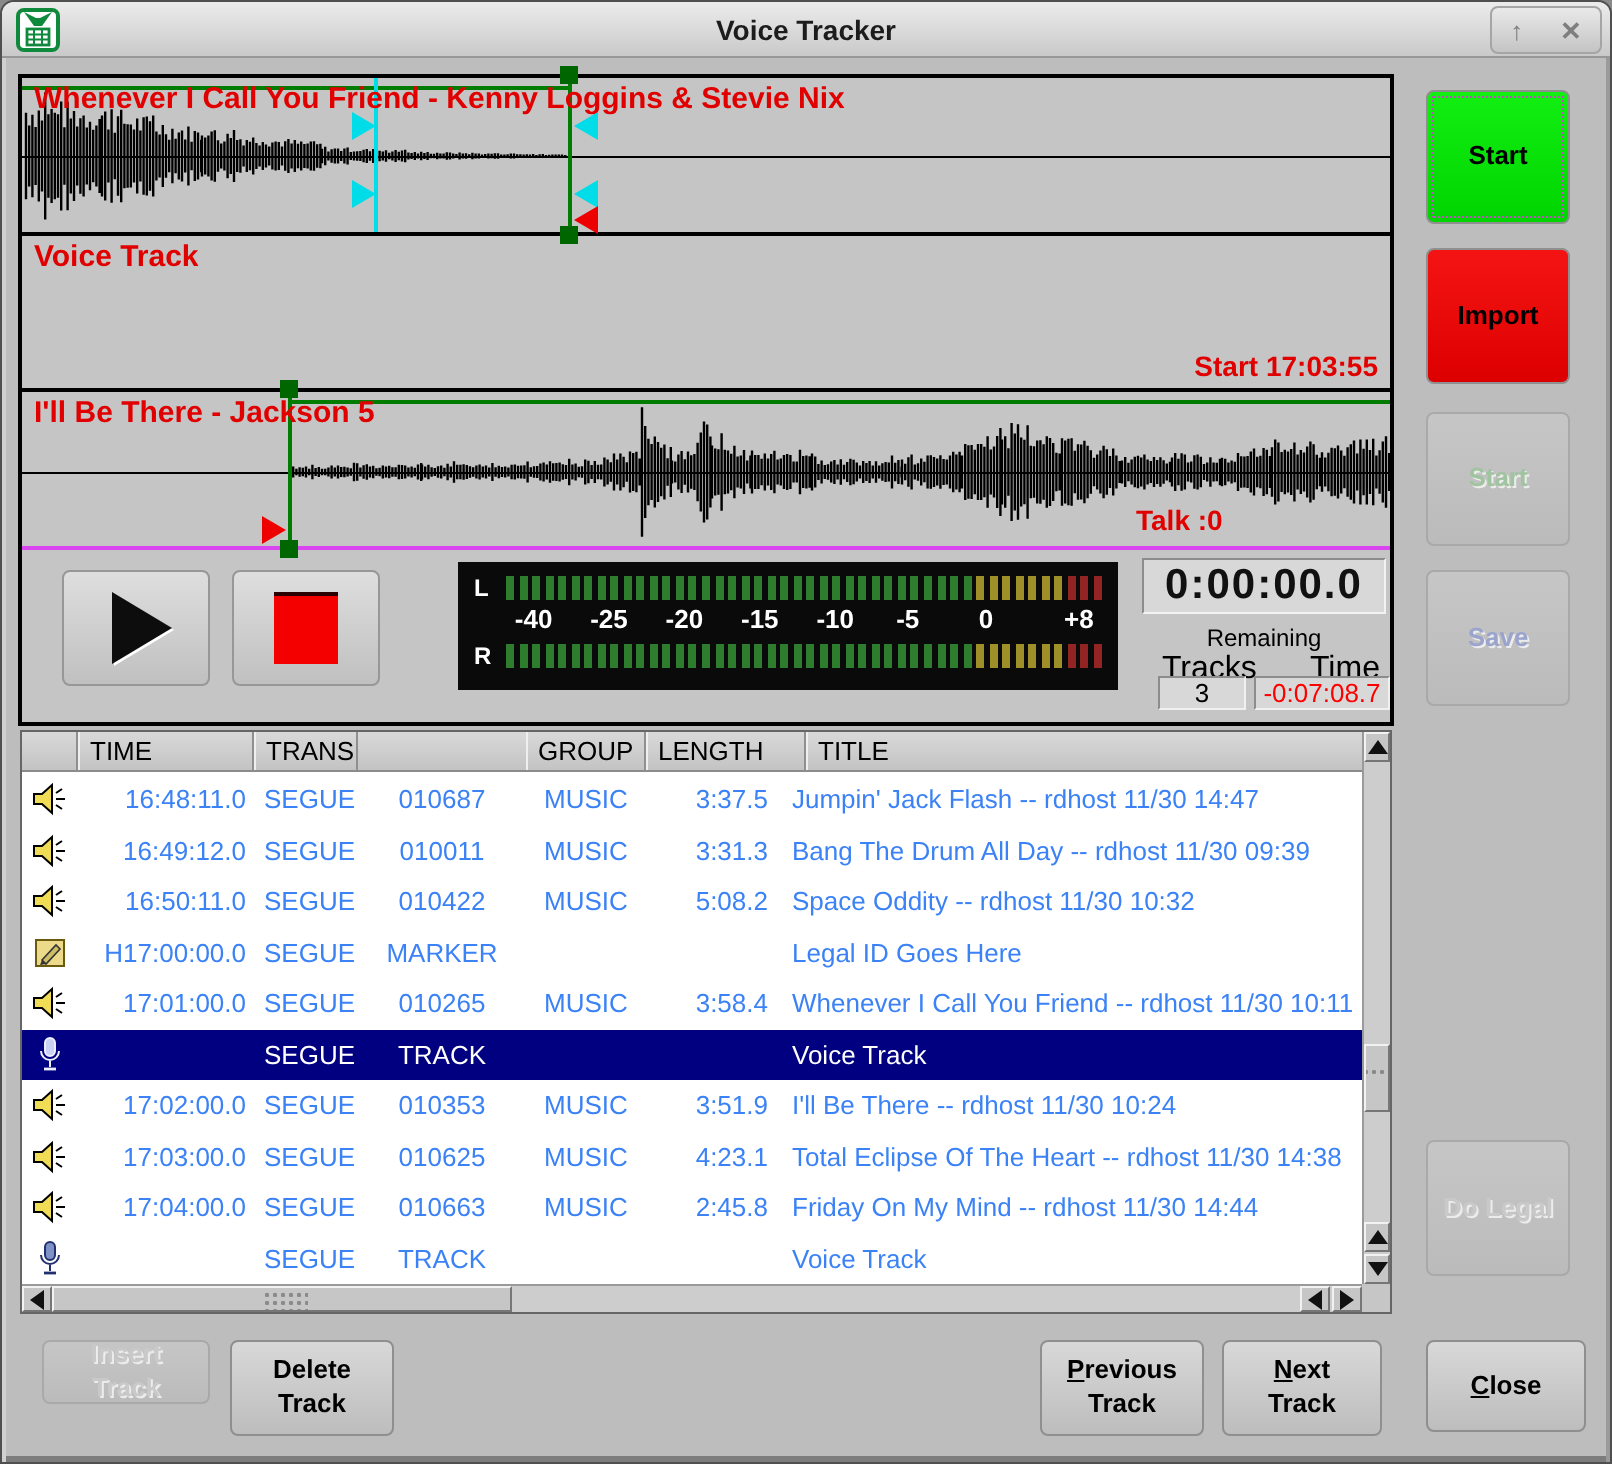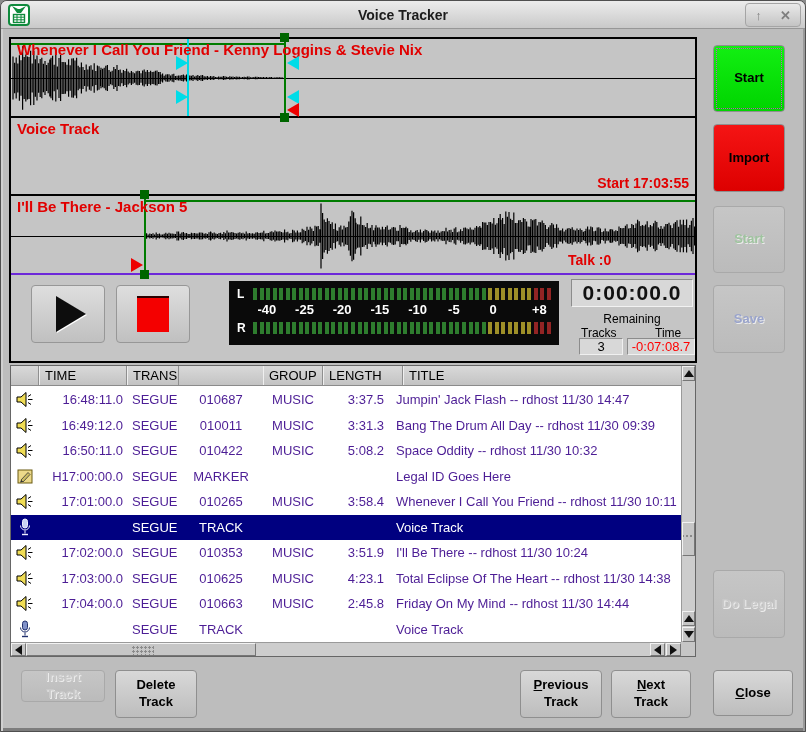--- a/index.html
+++ b/index.html
@@ -16,21 +16,21 @@
   .winbtns { position:absolute; right:4px; top:2px; width:56px; height:24px;
              background:linear-gradient(#e9e9e9,#c4c4c4); border:1px solid #a5a5a5; border-radius:4px;
              display:flex; align-items:center; justify-content:space-around; color:#7e7e7e;
              font-weight:bold; font-size:13px; }
   .winbtns span { cursor:default; }
   
   .waveframe { position:absolute; left:8px; top:36px; width:688px; height:326px; border:2px solid #000; background:#c5c5c5; }
   .wpanel { position:relative; width:684px; overflow:visible; }
   .wpanel.p1 { height:79px; border-bottom:2px solid #000; }
   .wpanel.p2 { height:78px; border-bottom:2px solid #000; }
-  .wpanel.p3 { height:79px; border-bottom:2px solid #6d28d9; }
+  .wpanel.p3 { height:79px; border-bottom:2px solid #d946ef; }
   .wavetitle { position:absolute; left:6px; top:2px; color:#e10000; font-weight:bold; font-size:15px; white-space:nowrap; z-index:5; }
   .redlabel { position:absolute; color:#e10000; font-weight:bold; font-size:14px; white-space:nowrap; z-index:5; }
   .wave { position:absolute; left:0; top:0; }
   .centerline { position:absolute; left:0; width:684px; height:1px; background:#000; }
   .gline-v { position:absolute; top:0; bottom:0; width:2px; background:#007c00; z-index:4; }
   .gline-h { position:absolute; height:2px; background:#007c00; z-index:3; }
   .cline-v { position:absolute; top:0; bottom:0; width:2px; background:#00dce8; z-index:3; }
   .gsq { position:absolute; width:9px; height:9px; background:#006600; z-index:6; }
   .tri { position:absolute; width:0; height:0; z-index:6; }
   .tri.right { border-top:7px solid transparent; border-bottom:7px solid transparent; border-left:12px solid #00dce8; }
@@ -47,32 +47,32 @@
   .mrow { display:flex; align-items:center; height:15px; }
   .mlabel { width:16px; color:#fff; font-weight:bold; font-size:12px; }
   .segs { flex:1; display:flex; justify-content:space-between; }
   .seg { width:4px; height:12px; }
   .mscale { position:relative; height:19px; margin-left:24px; }
   .mscale span { position:absolute; transform:translateX(-50%); color:#fff; font-weight:bold; font-size:13px; top:1px; }
   .elapsed { position:absolute; left:560px; top:4px; width:122px; height:28px; background:#d8d8d8;
              border-top:1px solid #8c8c8c; border-left:1px solid #8c8c8c; border-bottom:1px solid #f2f2f2; border-right:1px solid #f2f2f2;
              text-align:center; font-weight:bold; font-size:21px; line-height:26px; color:#111; letter-spacing:1px; }
   .remlabel { position:absolute; left:560px; top:37px; width:122px; text-align:center; font-size:12px; color:#000; }
-  .sublabel { position:absolute; top:51px; font-size:12px; color:#000; }
+  .sublabel { position:absolute; top:51px; font-size:16px; color:#000; }
   .rembox { position:absolute; top:63px; height:17px; background:#d8d8d8;
             border-top:1px solid #8c8c8c; border-left:1px solid #8c8c8c; border-bottom:1px solid #f0f0f0; border-right:1px solid #f0f0f0;
             text-align:center; font-size:13px; line-height:15px; }
   
   .logtable { position:absolute; left:9px; top:364px; width:686px; height:292px; border:1px solid #666; background:#fff; }
   .thead { position:absolute; left:0; top:0; width:670px; height:20px; display:flex;
            background:linear-gradient(#d9d9d9,#c3c3c3); border-bottom:1px solid #8b8b8b; }
   .hcell { font-size:13px; color:#000; line-height:19px; padding-left:5px; border-right:1px solid #8f8f8f; border-left:1px solid #efefef; overflow:hidden; }
   .hcell:first-child { border-left:none; }
   .rows { position:absolute; left:0; top:21px; width:670px; height:255px; overflow:hidden; }
-  .trow { display:flex; height:25.5px; background:#fff; color:#4c1d95; }
+  .trow { display:flex; height:25.5px; background:#fff; color:#3b82f6; }
   .trow.selected { background:#000080; color:#fff; }
   .tcell { font-size:13px; line-height:25.5px; white-space:nowrap; overflow:hidden; }
   .c-icon   { width:28px; display:flex; align-items:center; justify-content:center; }
   .c-time   { width:88px; text-align:right; padding-right:4px; }
   .c-trans  { width:52px; padding-left:5px; }
   .c-cart   { width:84px; text-align:center; }
   .c-group  { width:60px; text-align:center; }
   .c-length { width:66px; text-align:right; padding-right:5px; }
   .c-title  { flex:1; padding-left:7px; }
   

